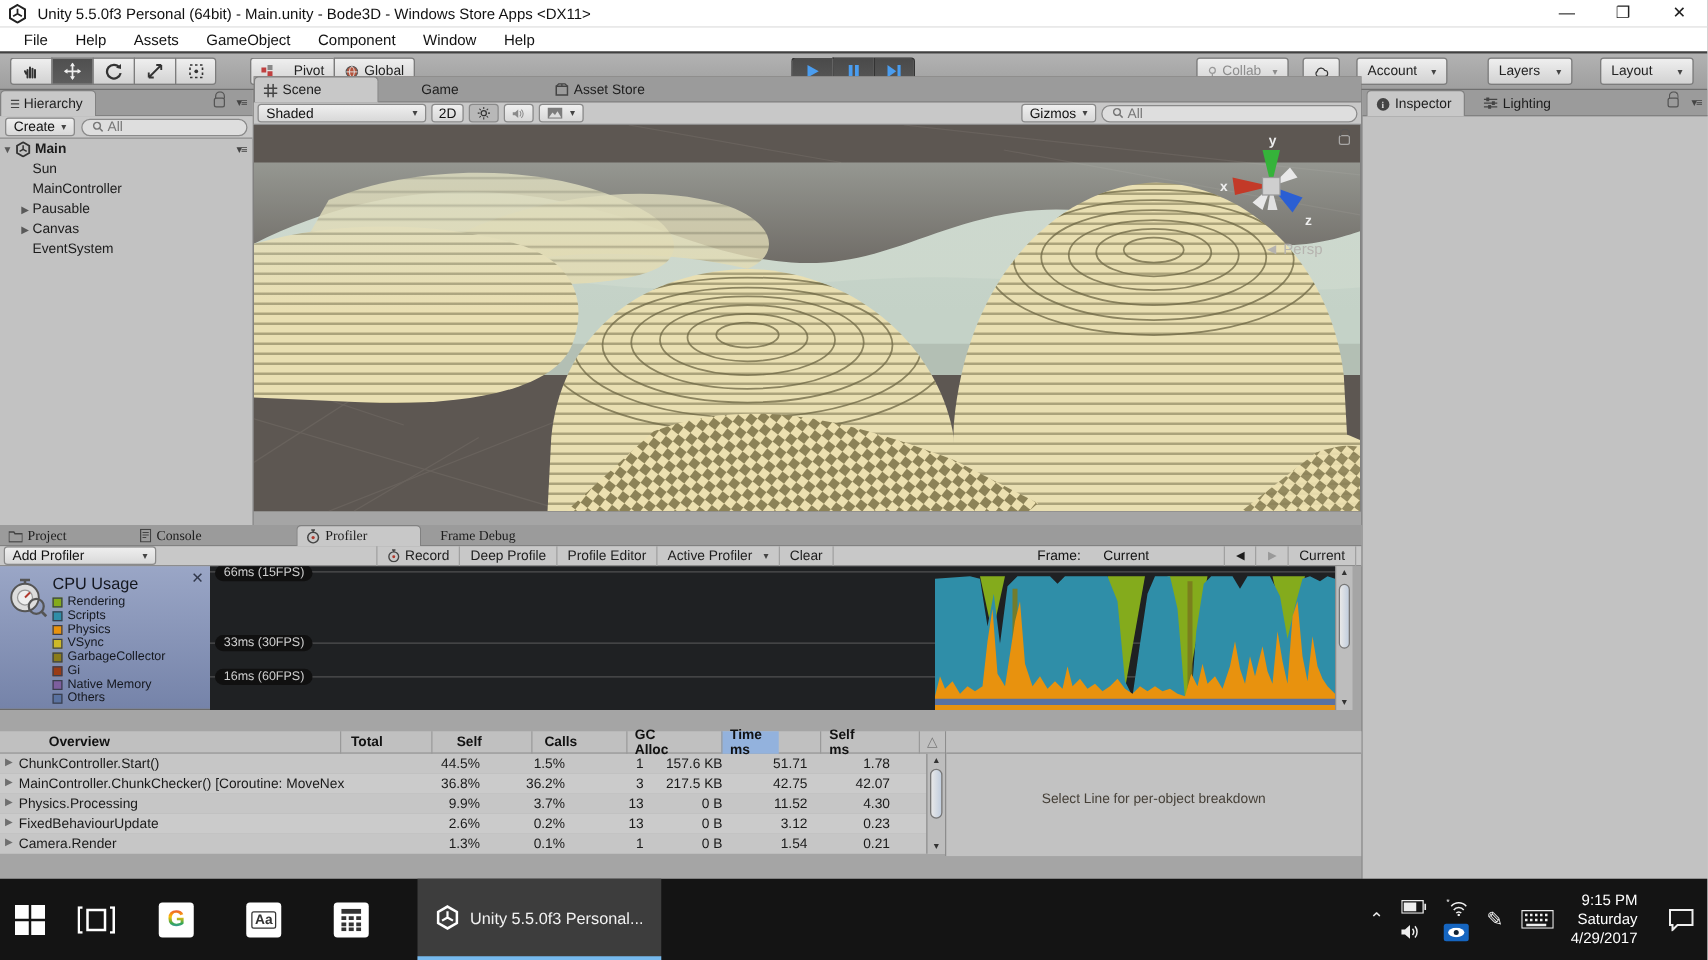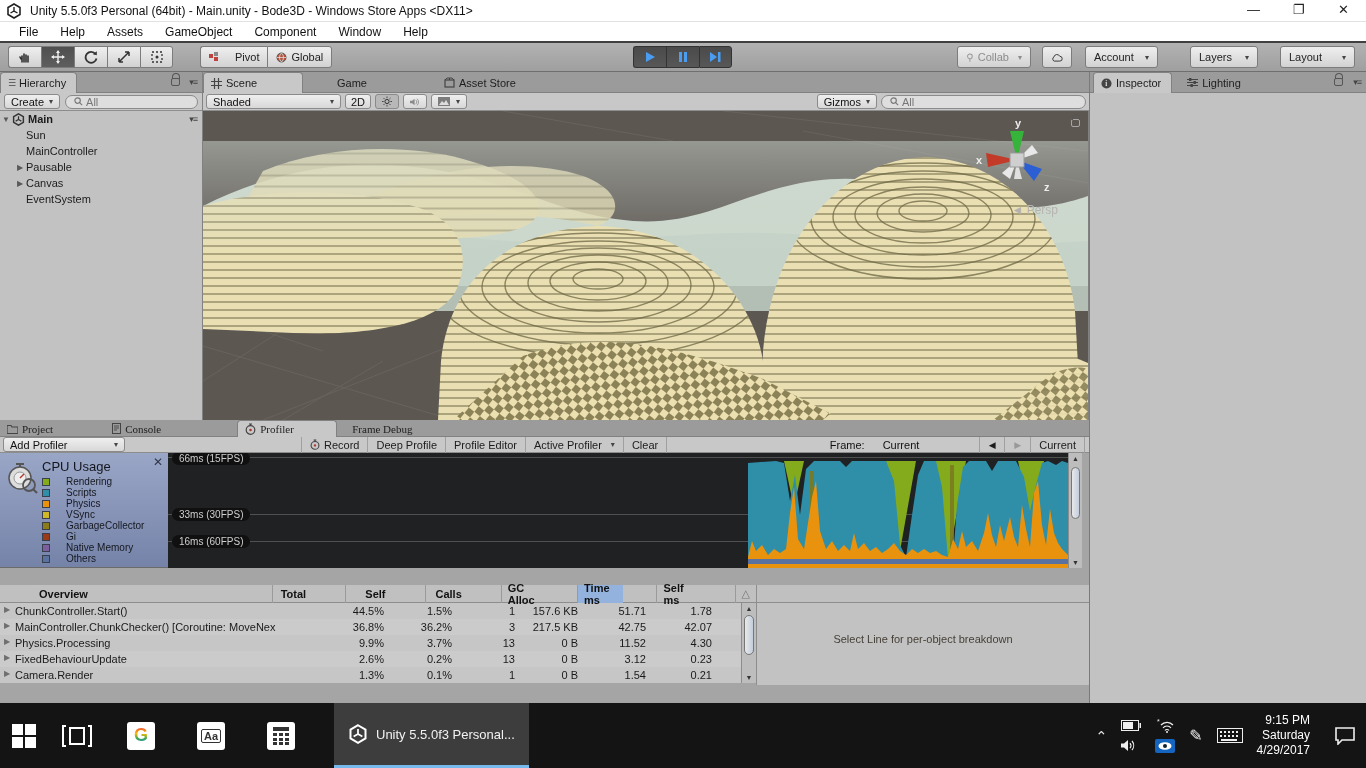--- a/index.html
+++ b/index.html
@@ -43,21 +43,21 @@
   
   #hierarchy { left:0; top:72px; width:203px; height:348px; background:#c2c2c2; border-right:1px solid #818181; }
   #hier-tabs { left:0; top:0; width:202px; height:21px; }
   #hier-bar { left:0; top:21px; width:202px; height:18px; display:flex; align-items:center; padding:0 4px; gap:5px; }
   #hier-tree { left:0; top:39px; width:202px; }
   .hrow { height:16px; display:flex; align-items:center; font-size:11px; color:#1c1c1c; }
   .hrow .arrow { width:12px; text-align:center; color:#595959; font-size:8px; }
   .hrow.root { font-weight:bold; }
 
   
-  #scenepane { left:203px; top:72px; width:886px; height:348px; background:#5d5752; border-right:1px solid #818181; }
+  #scenepane { left:203px; top:61px; width:886px; height:348px; background:#5d5752; border-right:1px solid #818181; }
   #scene-tabs { left:0; top:0; width:886px; height:21px; }
   #scene-bar { left:0; top:21px; width:886px; height:18px; display:flex; align-items:center; padding:0 3px; gap:4px; }
   #viewport { left:0; top:39px; width:885px; height:309px; overflow:hidden; }
   #axis-gizmo { right:28px; top:6px; }
   #persp-label { right:30px; top:92px; color:#b6b3af; font-size:12px; }
   #scene-lock { right:8px; top:8px; opacity:.8; }
 
   
   #inspector { left:1089px; top:72px; width:277px; height:631px; background:#c2c2c2; border-left:1px solid #7a7a7a; }
   #insp-tabs { left:0; top:0; width:277px; height:21px; }
@@ -65,21 +65,21 @@
   
   #bottom { left:0; top:420px; width:1089px; height:283px; background:#a5a5a5; }
   #bottom-tabs { left:0; top:0; width:1089px; height:17px; }
   #bottom-tabs .tab { height:17px;font-family:Liberation Serif, serif; }
   #prof-toolbar { left:0; top:17px; width:1089px; height:16px; display:flex; align-items:center; background:#c8c8c8; border-bottom:1px solid #8d8d8d; font-size:11px; }
   .ptb-btn { display:inline-flex; align-items:center; height:16px; padding:0 8px; border-right:1px solid #a0a0a0; gap:4px; color:#1c1c1c; }
   #cpu-card { left:0; top:33px; width:168px; height:115px; background:linear-gradient(#9aa6c6,#76златo);
   }
   #cpu-card { background:linear-gradient(#9aa6c6,#7583a9); border-bottom:1px solid #6a6a6a; }
   #cpu-close { position:absolute; right:5px; top:2px; color:#30374a; font-size:12px; }
-  .legend-row { display:flex; align-items:center; gap:16px; height:11px; margin-left:42px; font-size:10px; color:#15181f; }
+  .legend-row { display:flex; align-items:center; gap:4px; height:11px; margin-left:42px; font-size:10px; color:#15181f; }
   .legend-sq { width:8px; height:8px; border:1px solid #3a3f4e; }
   #graph { left:168px; top:33px; width:900px; height:115px; background:#1f2123; overflow:hidden; }
   .gline { position:absolute; left:0; width:900px; height:1px; background:#5c5c5c; opacity:.8; }
   .gpill { position:absolute; left:4px; background:#101010; color:#cfcfcf; font-size:10px; border-radius:8px; padding:1px 7px; }
   #graph svg { position:absolute; left:580px; top:0; }
   .vscroll { background:#bdbdbd; border-left:1px solid #8d8d8d; }
   .vscroll .arr { position:absolute; left:0; width:100%; text-align:center; font-size:7px; color:#333; }
   .vthumb { position:absolute; left:2px; width:9px; background:linear-gradient(90deg,#e8e8e8,#c2cede); border:1px solid #777; border-radius:5px; }
   #stats-row { left:0; top:148px; width:1089px; height:17px; background:#c8c8c8; border-bottom:1px solid #8d8d8d; display:flex; align-items:center; font-size:11px; }
   

